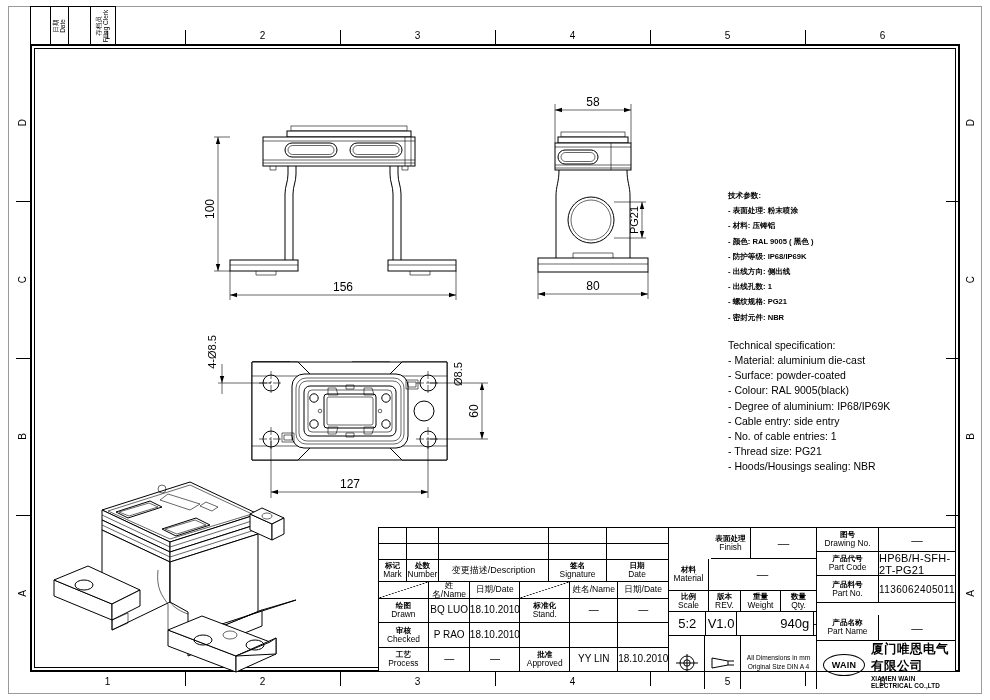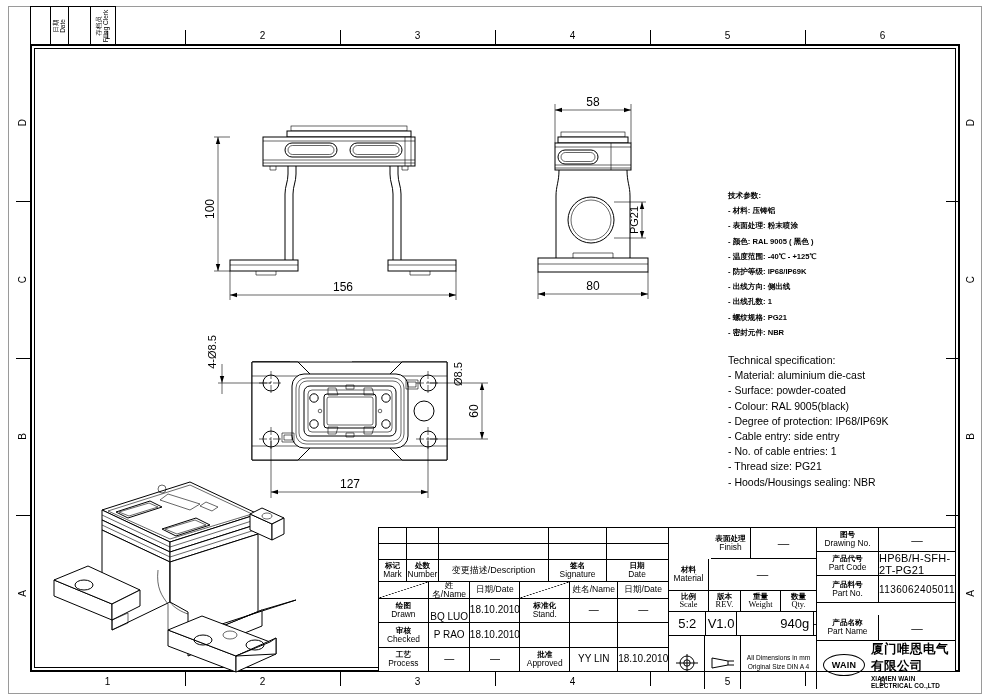--- a/index.html
+++ b/index.html
@@ -495,35 +495,34 @@
         <path class="ln fillw" d="M210 34 L232 44 L232 60 L210 50 Z"></path>
         <path class="ln fillw" d="M210 34 L222 28 L244 38 L232 44 Z"></path>
         <path class="ln fillw" d="M232 44 L244 38 L244 54 L232 60 Z"></path>
         <ellipse class="ln-thin" cx="227" cy="36" rx="5" ry="3"></ellipse>
       </g>
     </svg>
   </div>
 
   <div class="specs" id="specs">
       <div class="specline cn">技术参数:</div>
+      <div class="specline cn">- 表面处理: 粉末喷涂</div>
       <div class="specline cn">- 材料: 压铸铝</div>
-      <div class="specline cn">- 表面处理: 粉末喷涂</div>
       <div class="specline cn">- 颜色: RAL 9005 ( 黑色 )</div>
-      <div class="specline cn">- 温度范围: -40℃ - +125℃</div>
       <div class="specline cn">- 防护等级: IP68/IP69K</div>
       <div class="specline cn">- 出线方向: 侧出线</div>
       <div class="specline cn">- 出线孔数: 1</div>
       <div class="specline cn">- 螺纹规格: PG21</div>
       <div class="specline cn">- 密封元件: NBR</div>
       <div class="gap"></div>
       <div class="specline ">Technical specification:</div>
       <div class="specline ">- Material: aluminium die-cast</div>
       <div class="specline ">- Surface: powder-coated</div>
       <div class="specline ">- Colour: RAL 9005(black)</div>
-      <div class="specline ">- Degree of protection: IP68/IP69K</div>
+      <div class="specline ">- Degree of aluminium: IP68/IP69K</div>
       <div class="specline ">- Cable entry: side entry</div>
       <div class="specline ">- No. of cable entries: 1</div>
       <div class="specline ">- Thread size: PG21</div>
       <div class="specline ">- Hoods/Housings sealing: NBR</div>
     </div>
 
   <div class="titleblock">
 
     <div class="tb-left">
       <div class="tbrow" style="height:16px;">
@@ -576,21 +575,21 @@
         <div class="tbcell" style="width:60px;">
           <span style="font-size:8.6px;">日期/Date</span>
         </div>
       </div>
 
       <div class="tbrow" style="flex:1;">
         <div class="tbcell" style="width:60px;">
           <span class="cn">绘图</span>
           <span class="en">Drawn</span>
         </div>
-        <div class="tbcell" style="width:50px;justify-content:flex-end;">
+        <div class="tbcell" style="width:50px;">
           <span class="val-s">BQ LUO</span>
         </div>
         <div class="tbcell" style="width:60px;">
           <span class="val-s">18.10.2010</span>
         </div>
         <div class="tbcell" style="width:60px;">
           <span class="cn">标准化</span>
           <span class="en">Stand.</span>
         </div>
         <div class="tbcell" style="width:58px;">
@@ -659,21 +658,21 @@
           <div class="tbrow" style="height:32px;">
             <div class="tbcell" style="width:40px;">
               <span class="cn">材料</span>
               <span class="en">Material</span>
             </div>
             <div class="tbcell" style="flex:1;">
               <span class="val">—</span>
             </div>
           </div>
 
-          <div class="tbrow" style="height:21px;font-family:Liberation Serif, serif;">
+          <div class="tbrow" style="height:21px;">
             <div class="tbcell" style="width:40px;">
               <span class="cn">比例</span>
               <span class="en">Scale</span>
             </div>
             <div class="tbcell" style="width:32px;align-items:center;">
               <span class="cn">版本</span>
               <span class="en">REV.</span>
             </div>
             <div class="tbcell" style="width:40px;">
               <span class="cn">重量</span>

